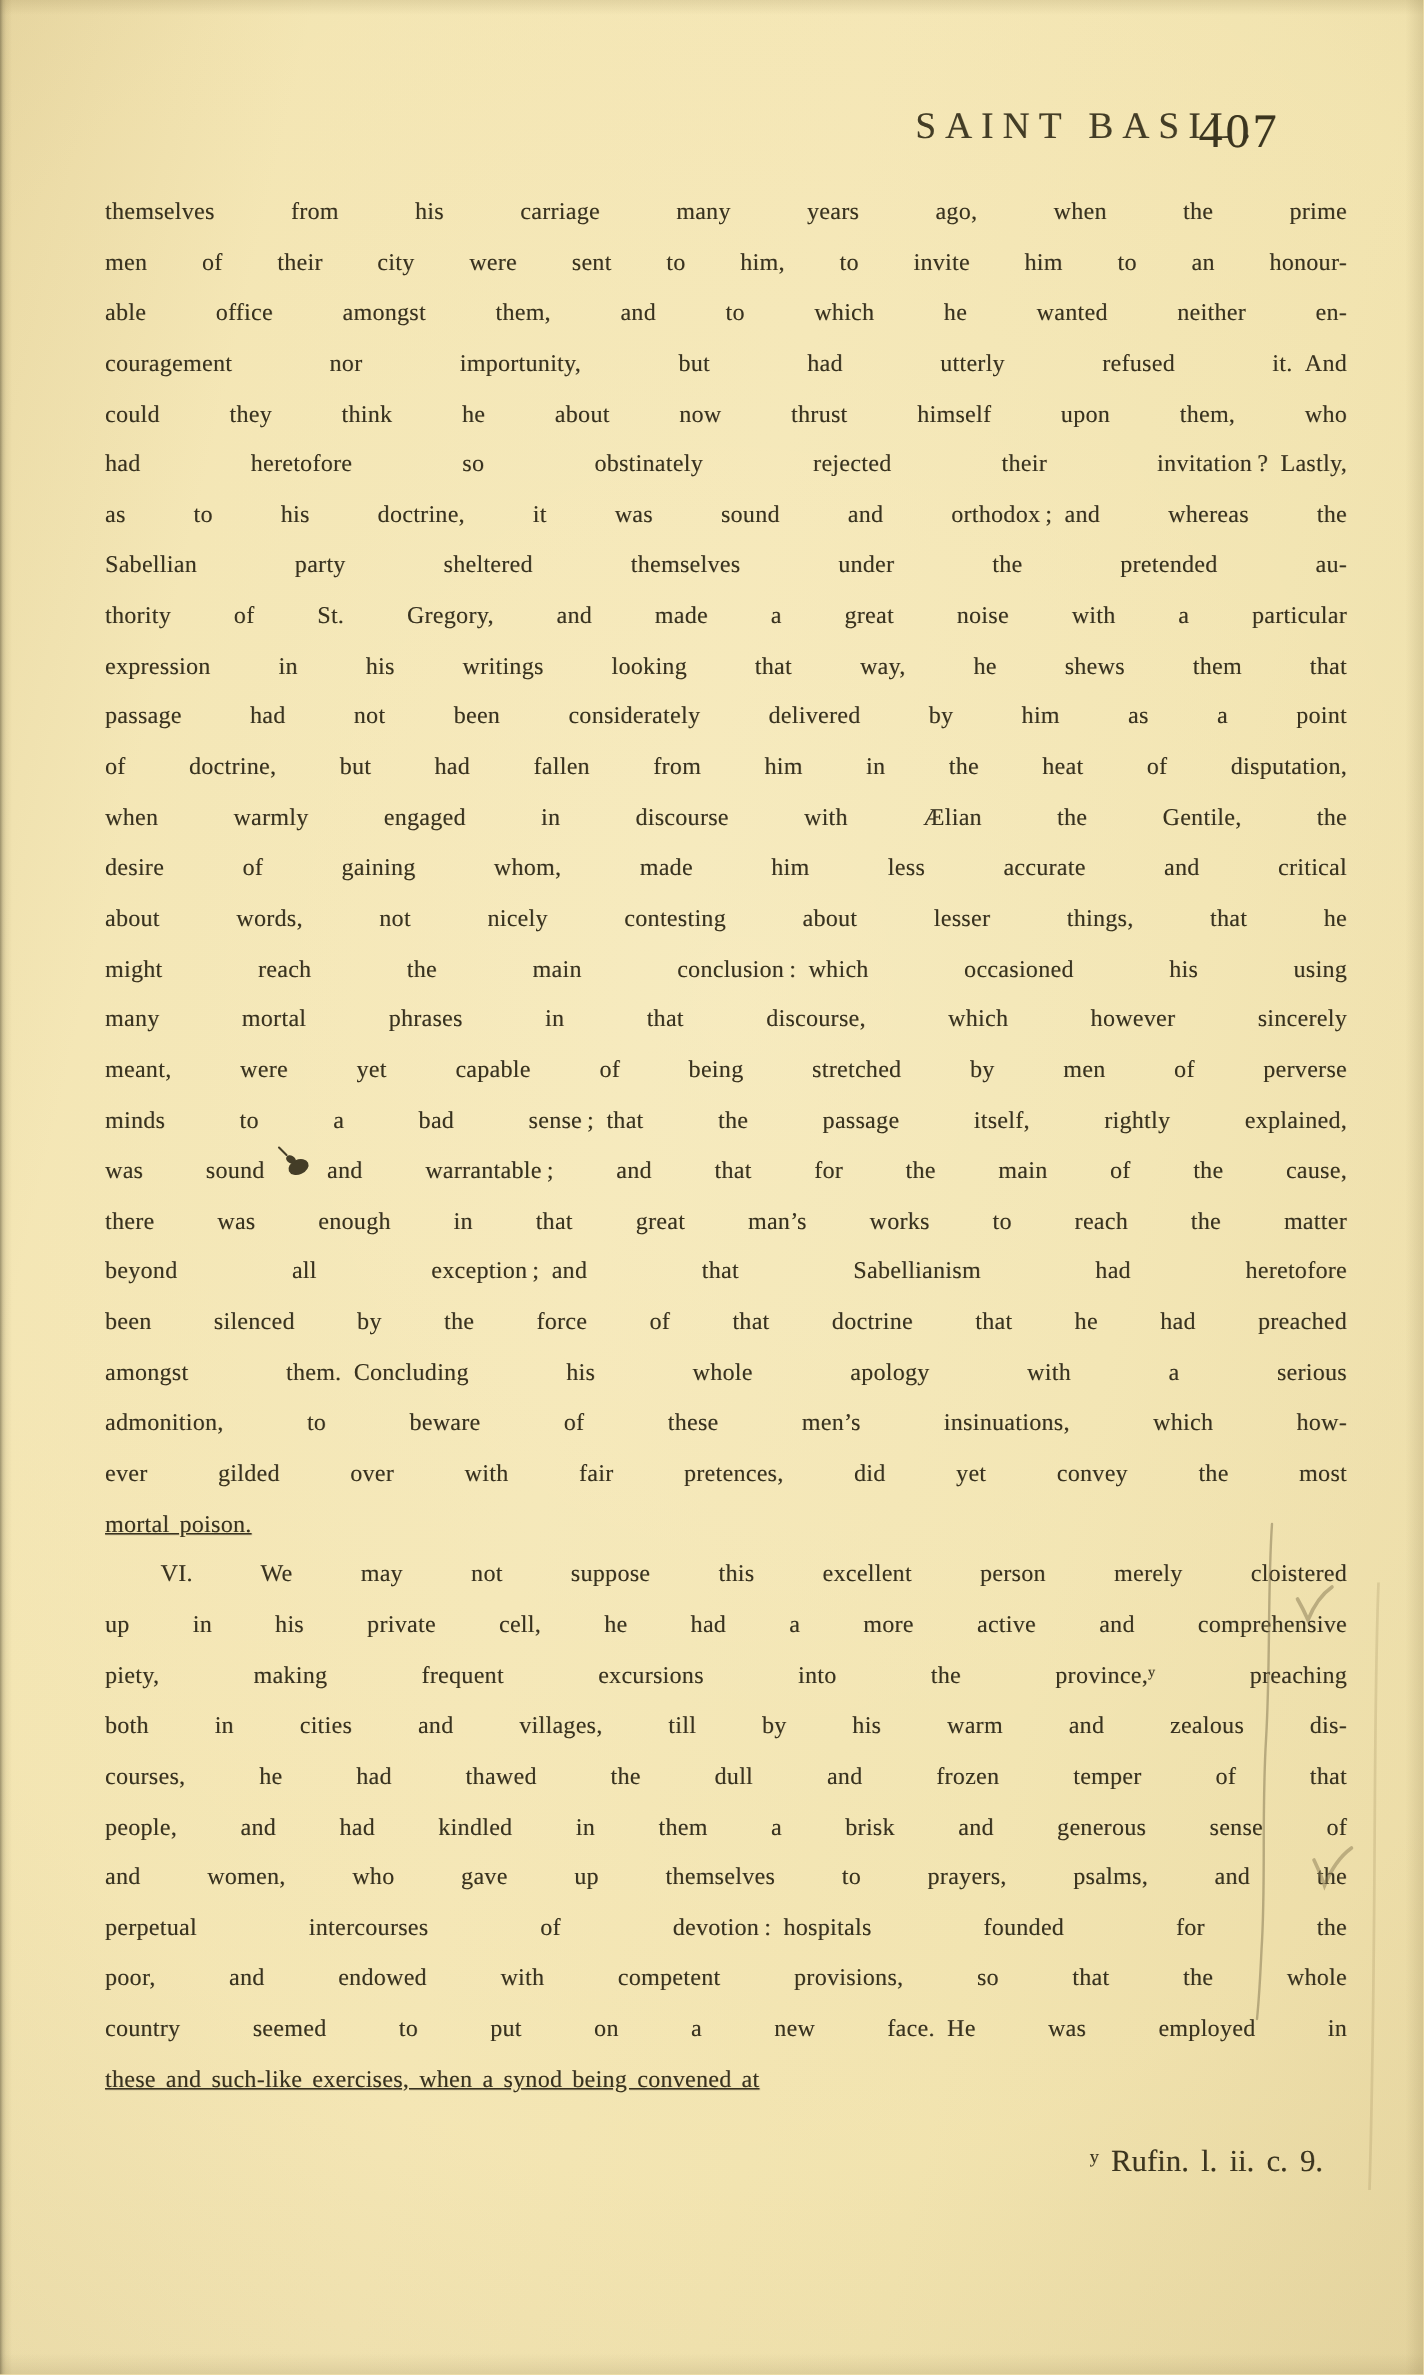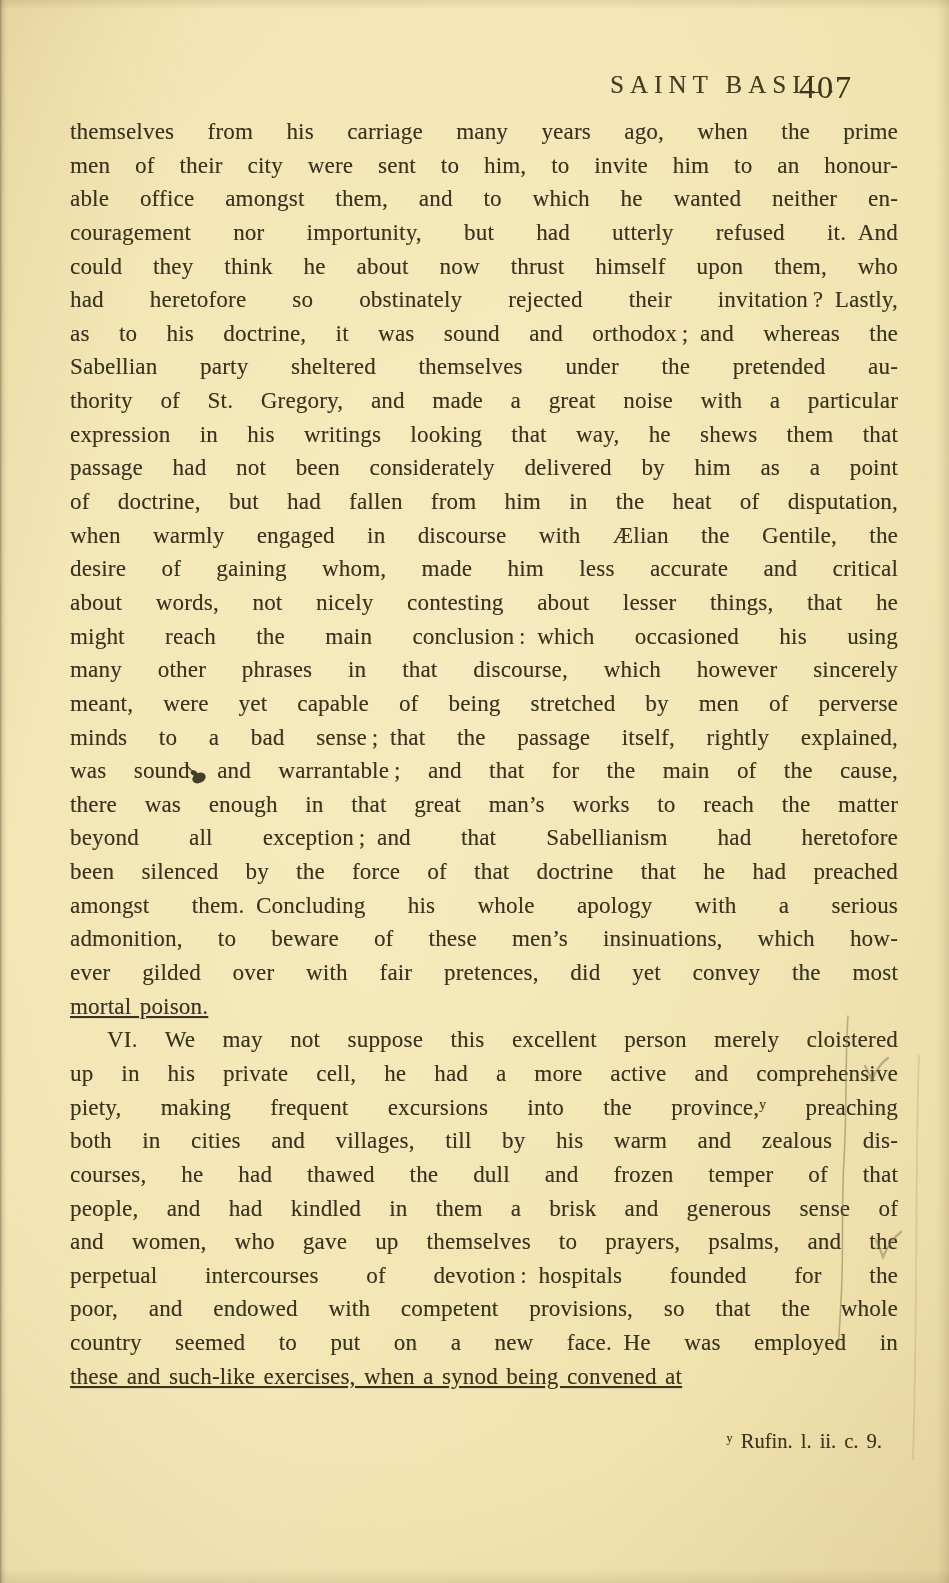--- a/index.html
+++ b/index.html
@@ -42,22 +42,22 @@
     text-shadow: 0.3px 0.3px 0.3px rgba(60,53,32,0.40);
   }
   .page-number {
     position: absolute; top: 69px; left: 799px;
     font-size: 32px; letter-spacing: 2px;
     color: #3b351f;
     text-shadow: 0.3px 0.3px 0.3px rgba(60,53,32,0.40);
   }
 
   .body-text {
-    position: absolute; left: 70px; top: 115px; width: 828px;
-    font-size: 23px; line-height: 33.65px;
+    position: absolute; left: 70px; top: 125px; width: 828px;
+    font-size: 16px; line-height: 33.65px;
     color: #38321f;
     letter-spacing: 0.2px; word-spacing: 2.5px;
     text-shadow: 0.3px 0.3px 0.35px rgba(56,50,31,0.35);
   }
   .line { text-align: justify; text-align-last: justify; height: 33.65px; }
   .line.last { text-align-last: left; text-decoration: underline; }
   .line.indent { padding-left: 37px; }
 
   .footnote {
     position: absolute; top: 1430px; left: 0; width: 882px;
@@ -93,21 +93,21 @@
         <div class="line">as to his doctrine, it was sound and orthodox ; and whereas the</div>
         <div class="line">Sabellian party sheltered themselves under the pretended au-</div>
         <div class="line">thority of St. Gregory, and made a great noise with a particular</div>
         <div class="line">expression in his writings looking that way, he shews them that</div>
         <div class="line">passage had not been considerately delivered by him as a point</div>
         <div class="line">of doctrine, but had fallen from him in the heat of disputation,</div>
         <div class="line">when warmly engaged in discourse with Ælian the Gentile, the</div>
         <div class="line">desire of gaining whom, made him less accurate and critical</div>
         <div class="line">about words, not nicely contesting about lesser things, that he</div>
         <div class="line">might reach the main conclusion : which occasioned his using</div>
-        <div class="line">many other phrases in that discourse, which however sincerely</div>
+        <div class="line">many mortal phrases in that discourse, which however sincerely</div>
         <div class="line">meant, were yet capable of being stretched by men of perverse</div>
         <div class="line">minds to a bad sense ; that the passage itself, rightly explained,</div>
         <div class="line">was sound and warrantable ; and that for the main of the cause,</div>
         <div class="line">there was enough in that great man’s works to reach the matter</div>
         <div class="line">beyond all exception ; and that Sabellianism had heretofore</div>
         <div class="line">been silenced by the force of that doctrine that he had preached</div>
         <div class="line">amongst them. Concluding his whole apology with a serious</div>
         <div class="line">admonition, to beware of these men’s insinuations, which how-</div>
         <div class="line">ever gilded over with fair pretences, did yet convey the most</div>
         <div class="line last">mortal poison.</div>

